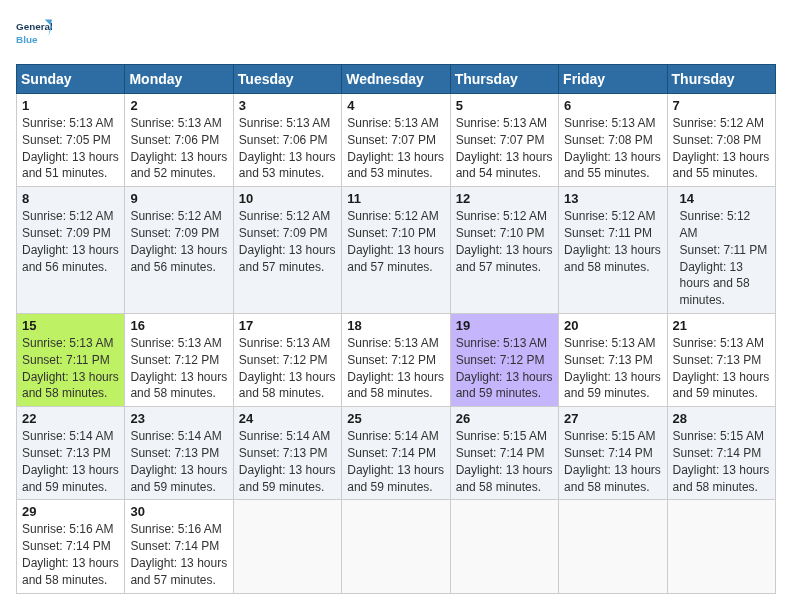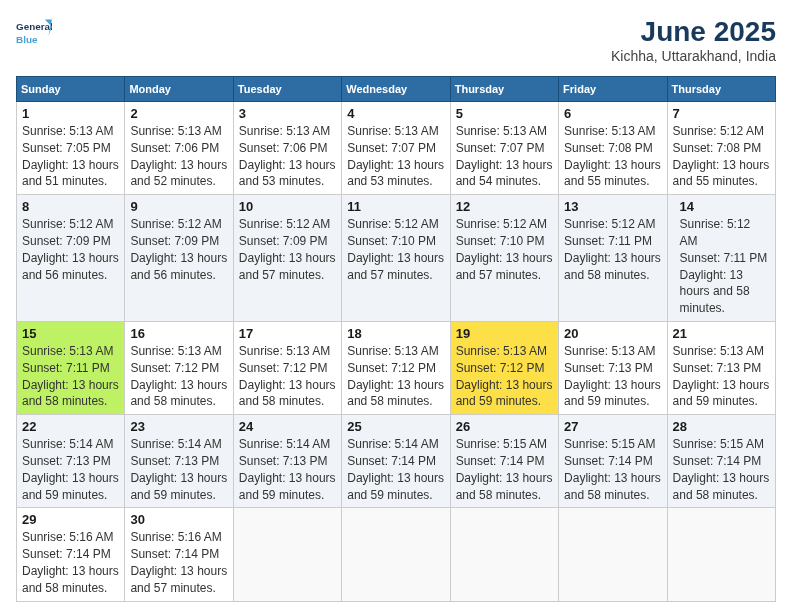--- a/index.html
+++ b/index.html
@@ -40,21 +40,21 @@
     .calendar-table {
       width: 100%;
       border-collapse: collapse;
       font-size: 11px;
     }
     .calendar-table thead tr th {
       background: #2e6da4;
       color: #fff;
       padding: 6px 4px;
       text-align: left;
-      font-size: 11px;
+      font-size: 14px;
       font-weight: bold;
       border: 1px solid #1a4f7a;
     }
     .calendar-table tbody tr td {
       vertical-align: top;
       padding: 4px 5px;
       border: 1px solid #ccc;
       background: #fff;
       width: calc(100% / 7);
       min-height: 70px;
@@ -77,24 +77,20 @@
 </head>
 <body>
 
 <div class="header-area">
   <div class="logo">
     <svg class="logo-icon" viewBox="0 0 40 40" xmlns="http://www.w3.org/2000/svg">
   <text x="0" y="16" font-size="11" font-weight="bold" fill="#1a3a5c" font-family="Arial">General</text>
   <text x="0" y="30" font-size="11" font-weight="bold" fill="#4a9fd4" font-family="Arial">Blue</text>
   <polygon points="32,4 40,12 36,22 40,4" fill="#4a9fd4"></polygon>
 </svg>
-  </div>
-  <div class="title-block">
-    <div class="main-title">June 2025</div>
-    <div class="subtitle">Kichha, Uttarakhand, India</div>
   </div>
 </div>
 
 <table class="calendar-table">
   <thead>
     <tr>
     <th>Sunday</th>
         <th>Monday</th>
         <th>Tuesday</th>
         <th>Wednesday</th>
@@ -174,21 +170,21 @@
           <div class="cell-info">Sunrise: 5:13 AM<br>Sunset: 7:12 PM<br>Daylight: 13 hours and 58 minutes.</div>
         </td>
         <td style="background: rgb(255, 255, 255);">
           <div class="cell-day">17</div>
           <div class="cell-info">Sunrise: 5:13 AM<br>Sunset: 7:12 PM<br>Daylight: 13 hours and 58 minutes.</div>
         </td>
         <td style="background: rgb(255, 255, 255);">
           <div class="cell-day">18</div>
           <div class="cell-info">Sunrise: 5:13 AM<br>Sunset: 7:12 PM<br>Daylight: 13 hours and 58 minutes.</div>
         </td>
-        <td style="background: #fde047;">
+        <td style="background: #c4b5fd;">
           <div class="cell-day">19</div>
           <div class="cell-info">Sunrise: 5:13 AM<br>Sunset: 7:12 PM<br>Daylight: 13 hours and 59 minutes.</div>
         </td>
         <td style="background: rgb(255, 255, 255);">
           <div class="cell-day">20</div>
           <div class="cell-info">Sunrise: 5:13 AM<br>Sunset: 7:13 PM<br>Daylight: 13 hours and 59 minutes.</div>
         </td>
         <td style="background: rgb(255, 255, 255);">
           <div class="cell-day">21</div>
           <div class="cell-info">Sunrise: 5:13 AM<br>Sunset: 7:13 PM<br>Daylight: 13 hours and 59 minutes.</div>

